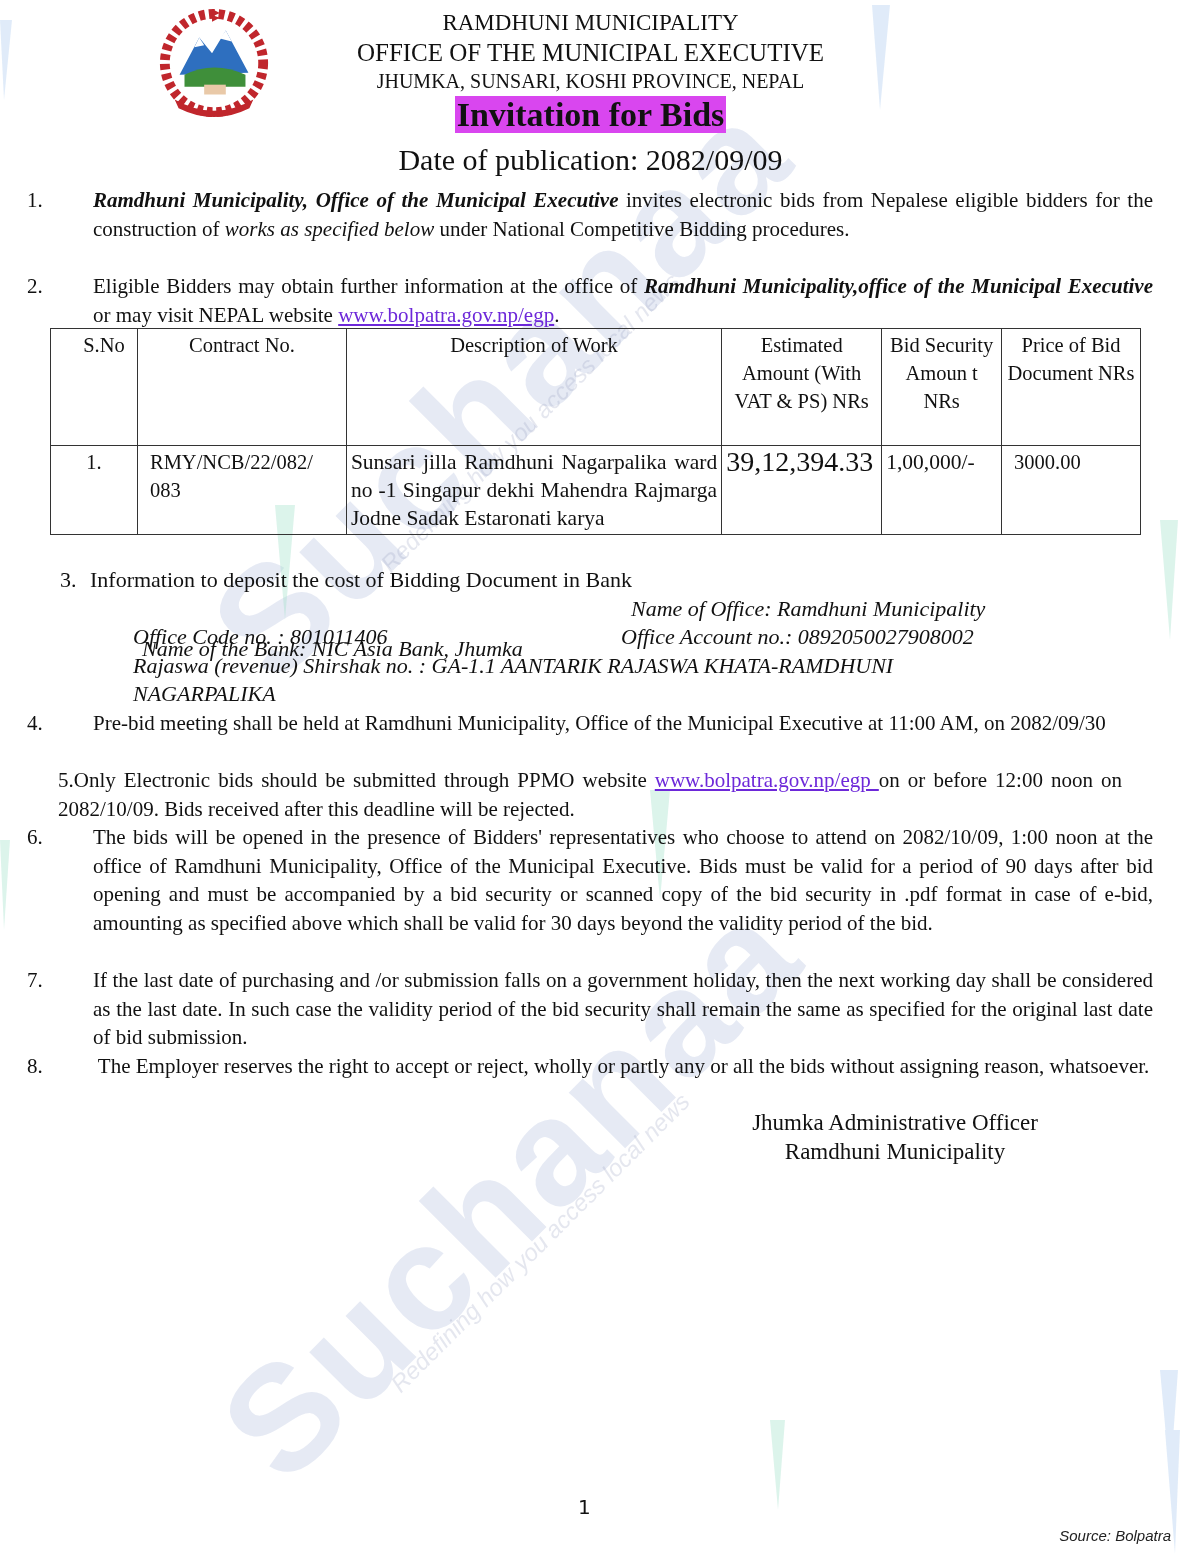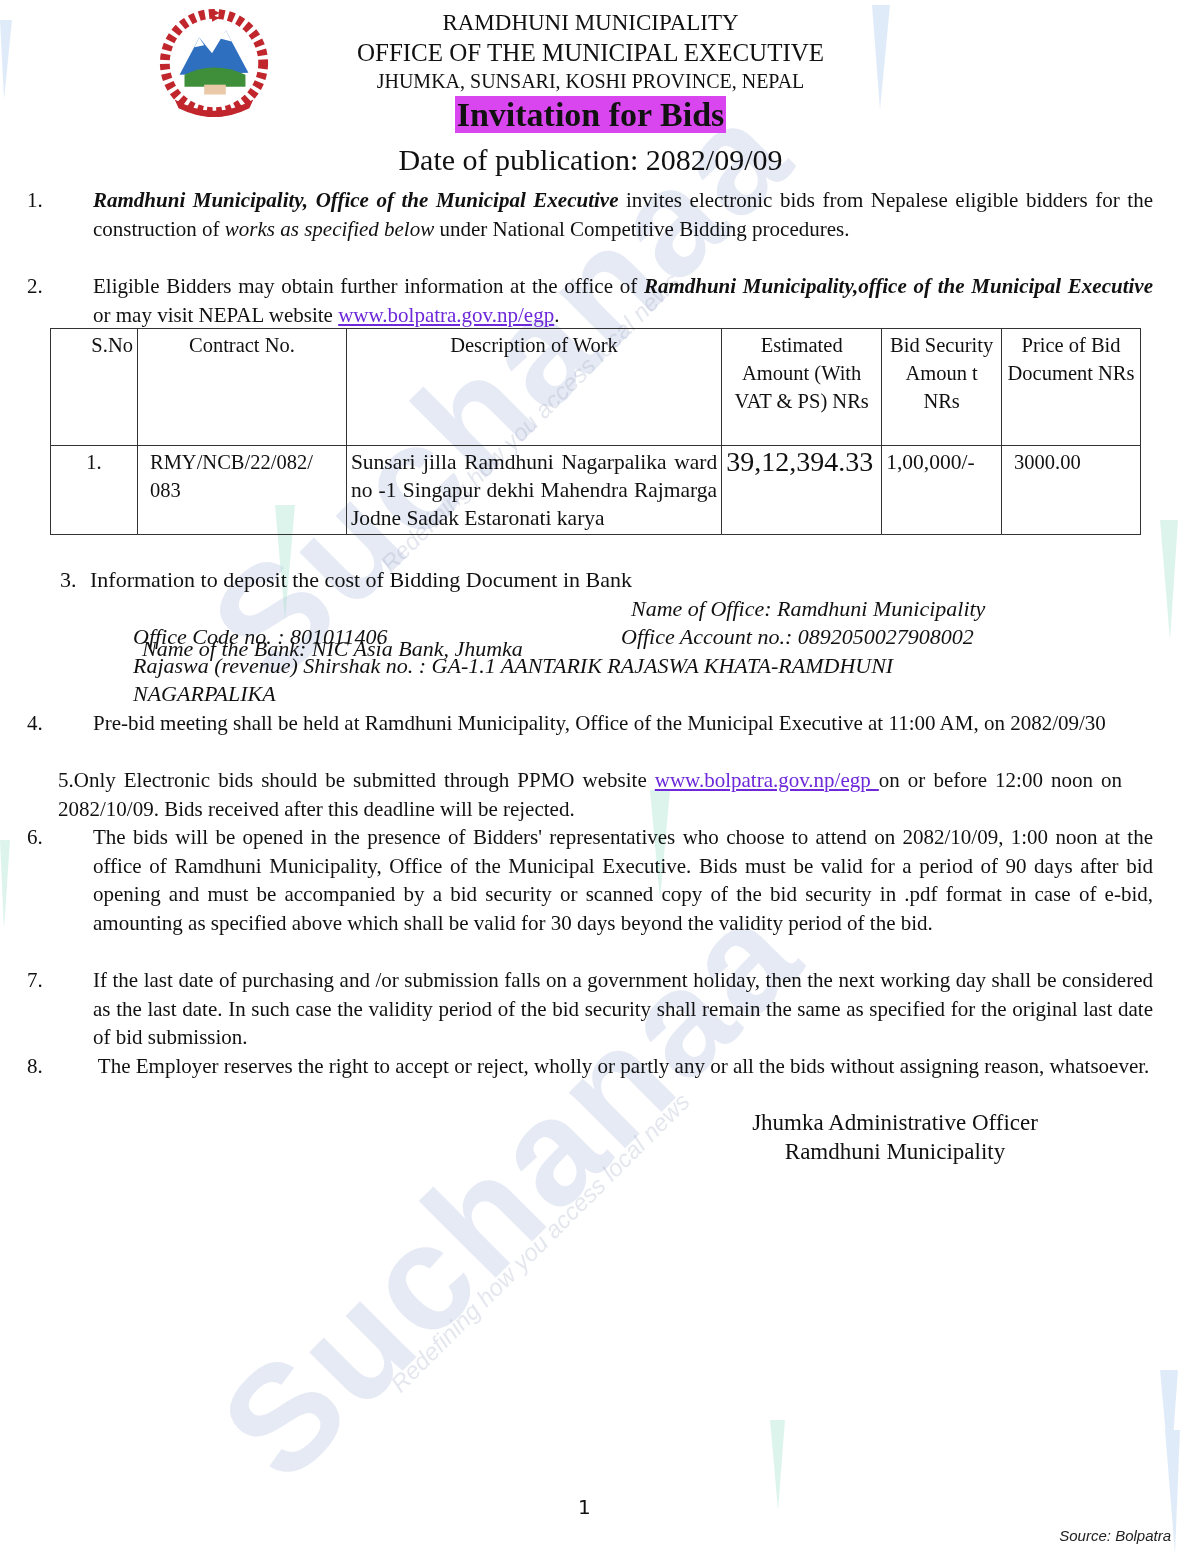--- a/index.html
+++ b/index.html
@@ -101,21 +101,21 @@
     <colgroup>
       <col style="width:87px">
         <col style="width:209px">
         <col style="width:376px">
         <col style="width:160px">
         <col style="width:120px">
         <col style="width:139px">
     </colgroup>
     <thead>
       <tr>
-        <th style="text-align:right;padding-left:24px">S.No</th>
+        <th style="text-align:center;padding-left:24px">S.No</th>
         <th>Contract No.</th>
         <th>Description of Work</th>
         <th>Estimated Amount (With VAT &amp; PS) NRs</th>
         <th>Bid Security Amoun t NRs</th>
         <th>Price of Bid Document NRs</th>
       </tr>
     </thead>
     <tbody>
       <tr>
         <td style="text-align:center">1.</td>

